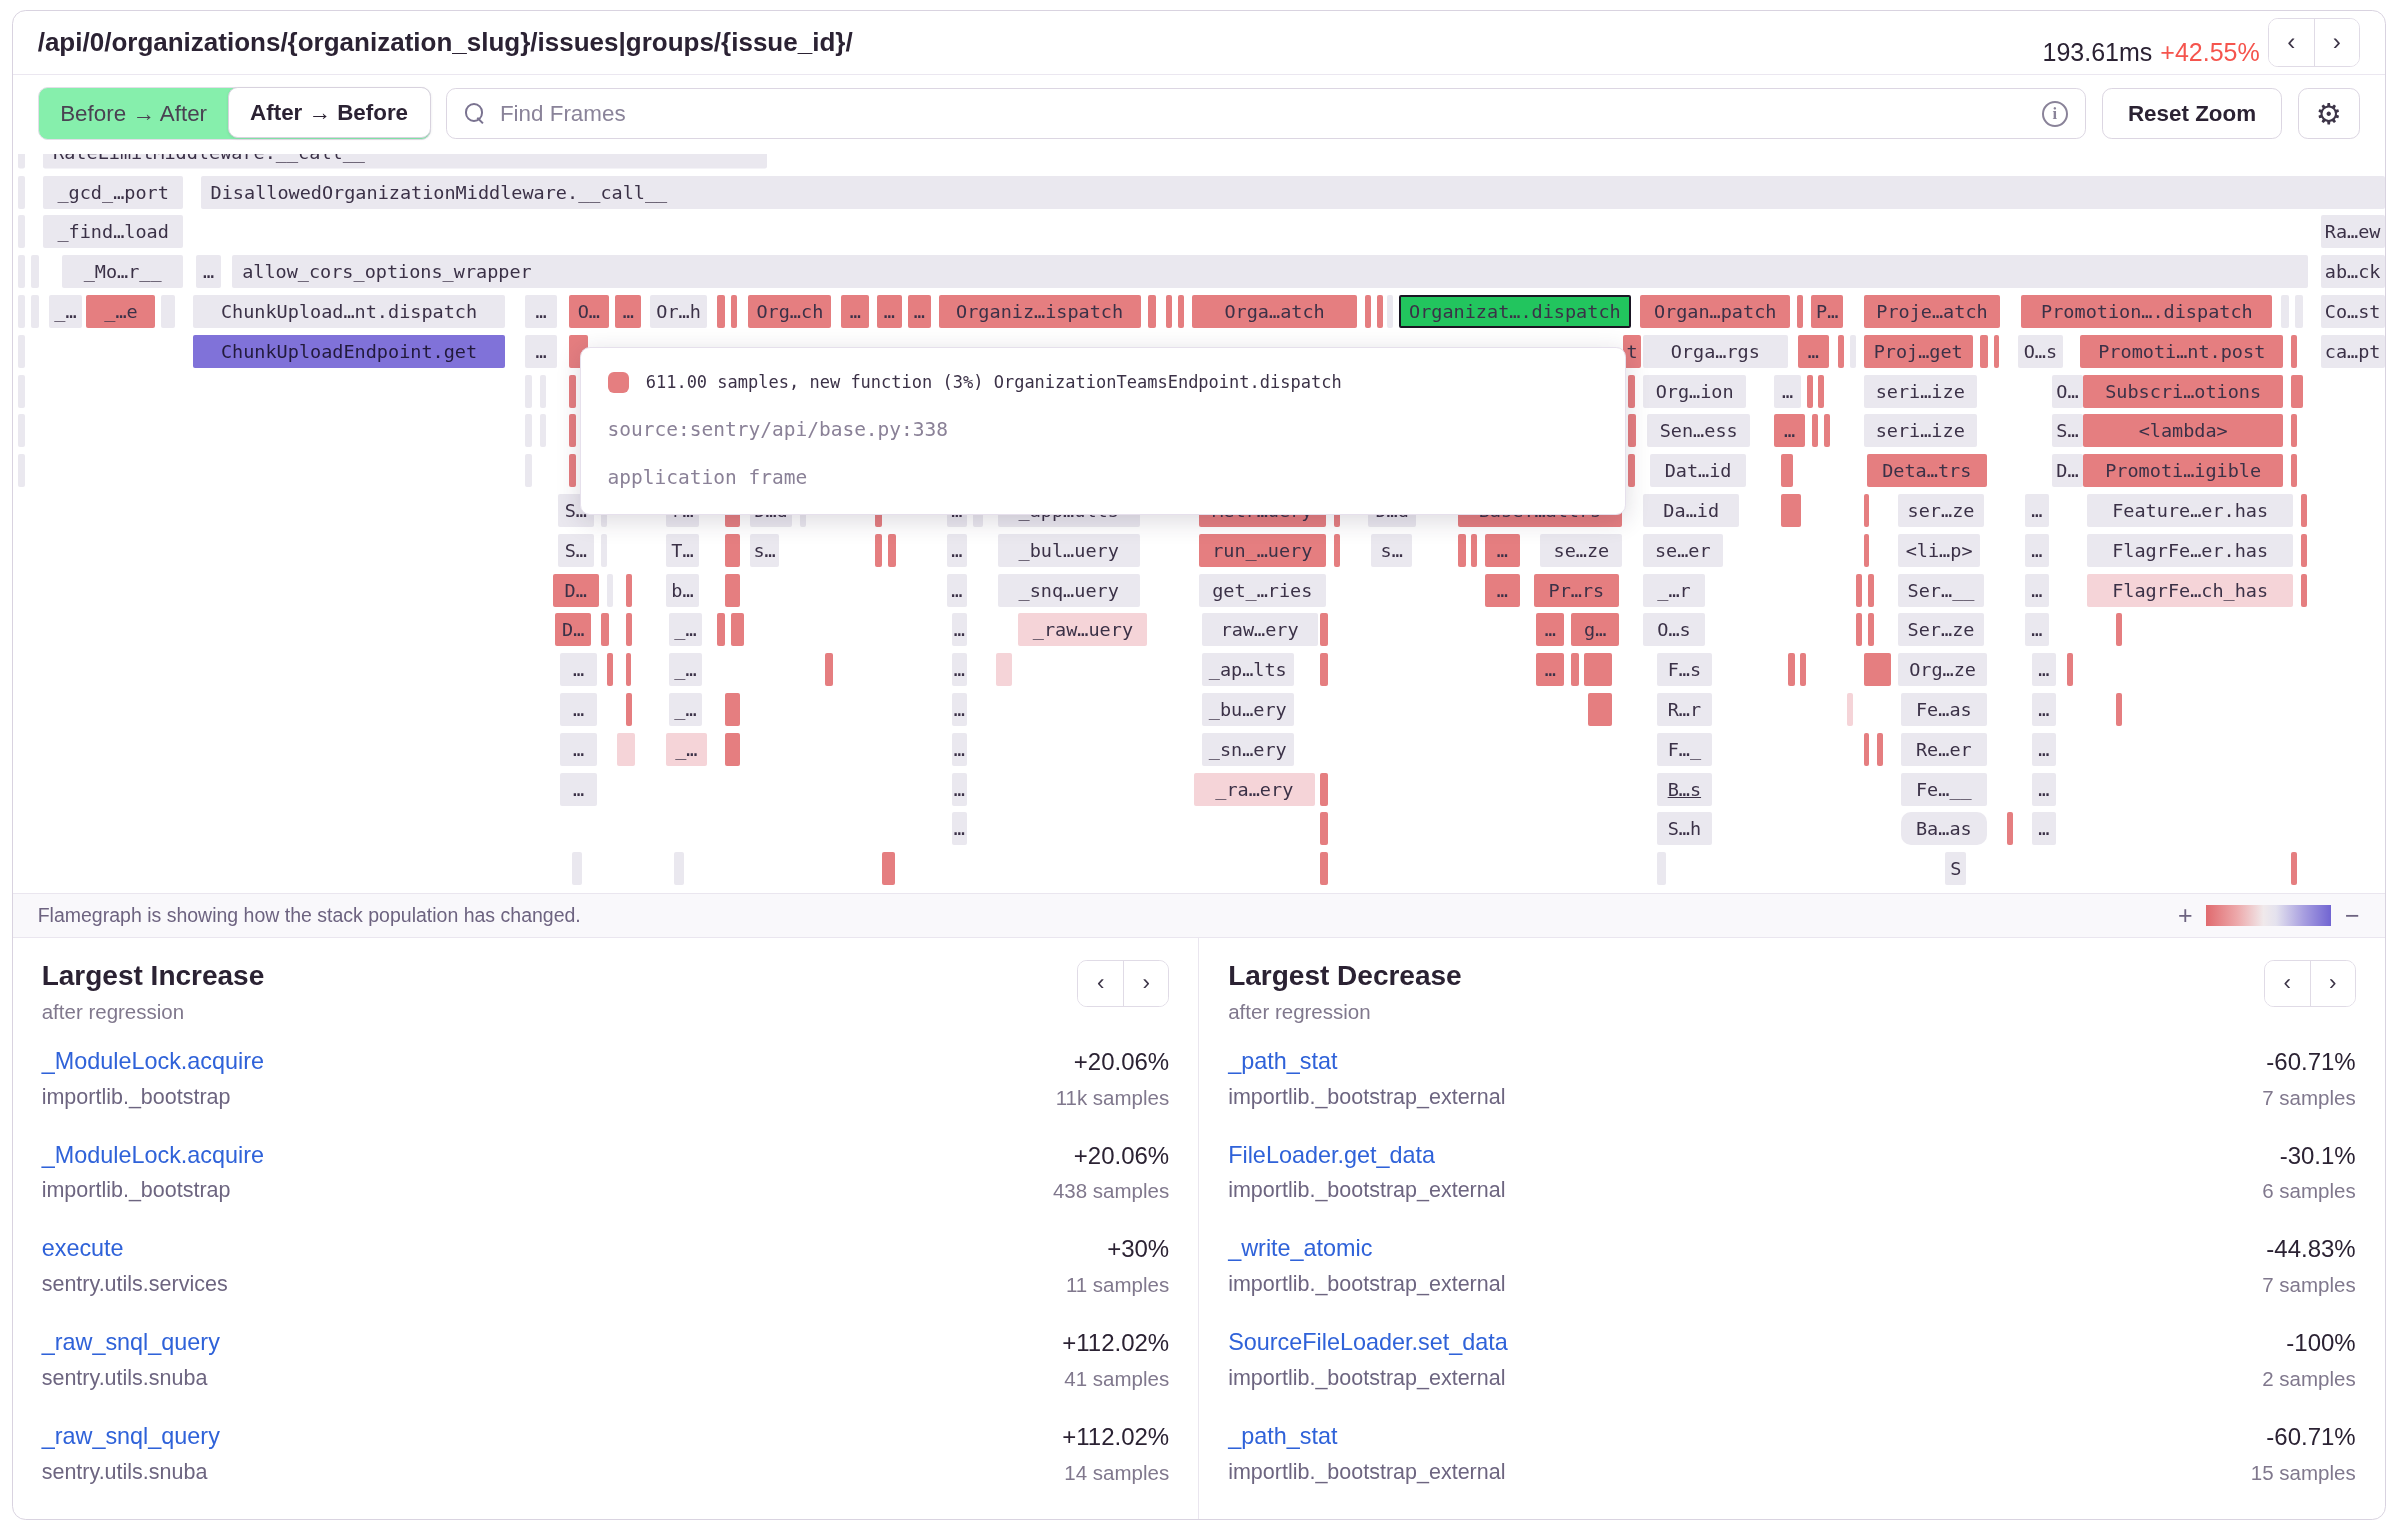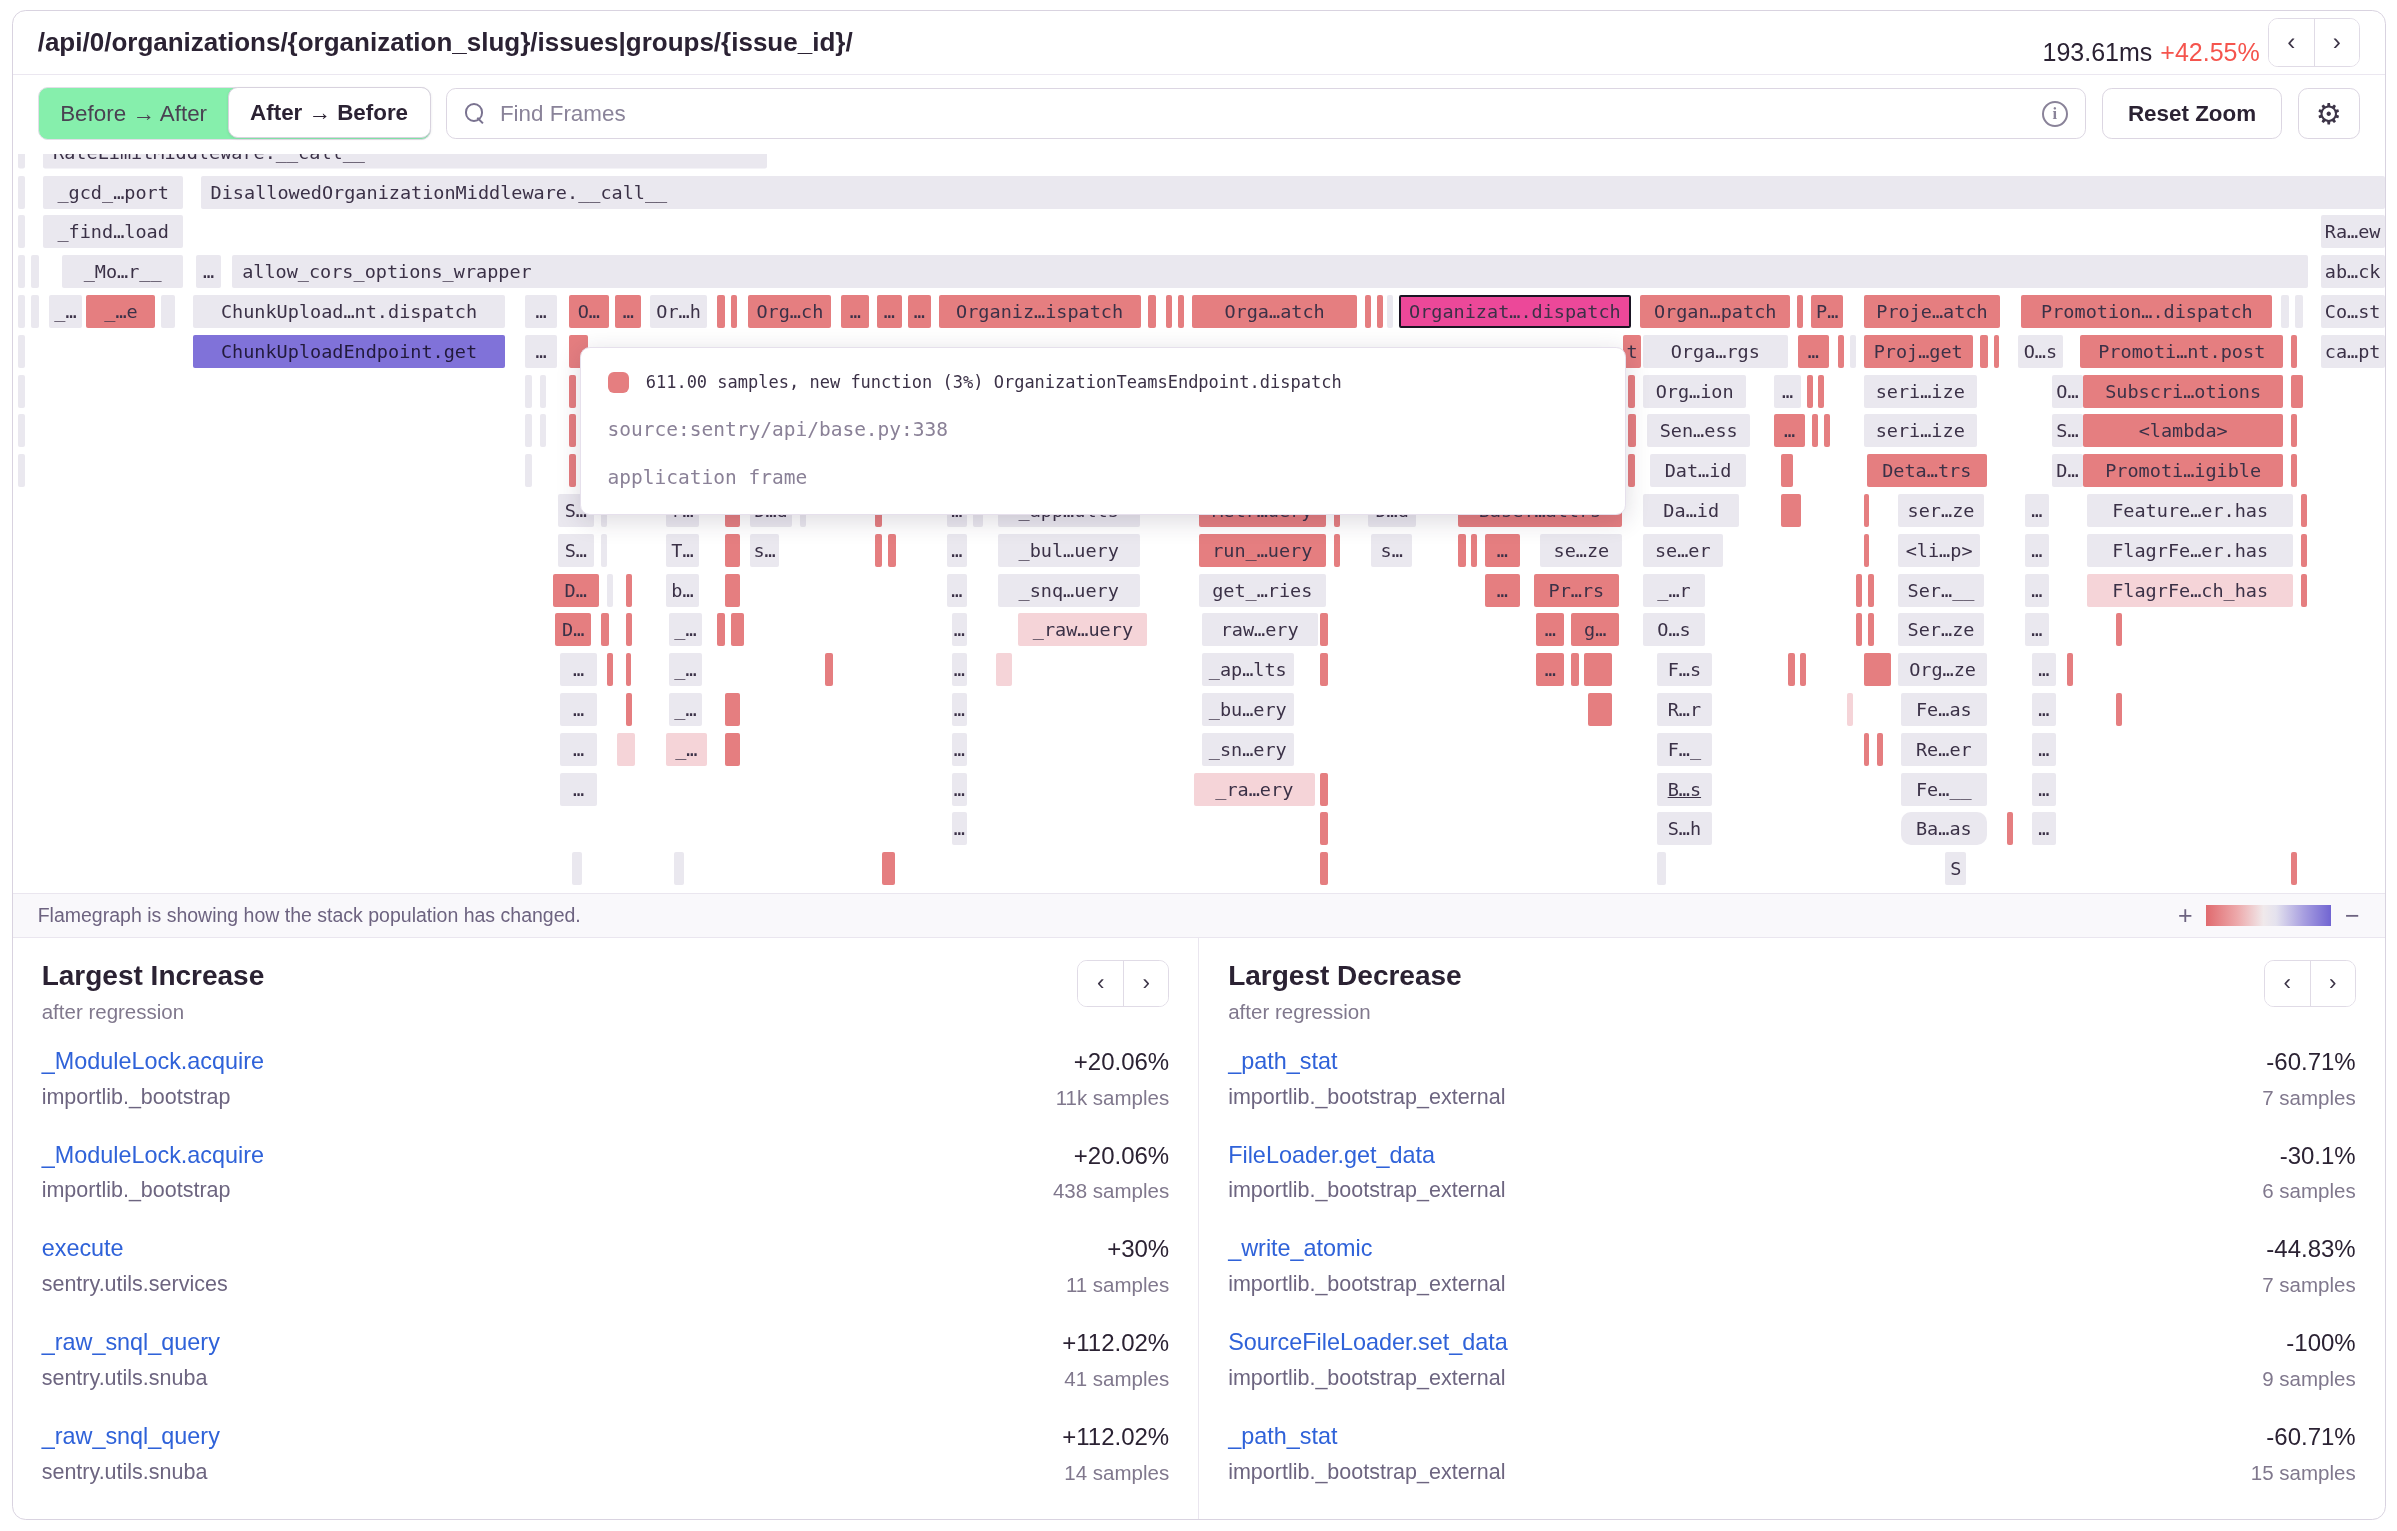--- a/index.html
+++ b/index.html
@@ -32,21 +32,21 @@
   .btn-gear { width:62px; font-weight:normal; font-size:29px; color:#3d3548; padding:0; }
 
   
   .flame { position:relative; height:741px; overflow:hidden; padding-top:2px; }
   .frow { position:relative; height:33px; margin-bottom:6.8px; }
   .frame { position:absolute; top:0; height:33px; display:flex; align-items:center; justify-content:center; font-family:"DejaVu Sans Mono",monospace; font-size:18.5px; color:#3b3147; white-space:nowrap; overflow:hidden; border-radius:2px; cursor:pointer; }
   .f-g { background:#eae8ef; }
   .f-r { background:#e57e80; }
   .f-p { background:#f5d4d8; }
   .f-s { background:#8072d9; color:#221a3c; }
-  .f-h { background:#ec4899; border:2.4px solid #1a1523; }
+  .f-h { background:#22c55e; border:2.4px solid #1a1523; }
   .f-left { justify-content:flex-start; padding-left:9.8px; }
   .frow-clip { height:16.6px; overflow:hidden; margin-bottom:4.9px; }
   .frow-clip .frame { transform:translateY(-18.5px); }
 
   .tooltip { position:absolute; left:23.9%; top:195px; width:44.1%; background:#fff; border:1px solid #e6e0ec; border-radius:9.8px; box-shadow:0 5.9px 25px rgba(37,26,58,.16); padding:23.4px 27px 25px; z-index:5; font-family:"DejaVu Sans Mono",monospace; }
   .tt1 { display:flex; align-items:center; gap:16.6px; font-size:17px; color:#3b3147; }
   .tt-swatch { width:21.5px; height:21.5px; border-radius:5.9px; background:#e57e80; flex:none; }
   .tt-line { margin-top:25px; font-size:19.5px; color:#8a8197; }
 
   
@@ -508,21 +508,21 @@
               <div class="pitem-samples">7 samples</div>
             </div>
           </div>
           <div class="pitem">
             <div>
               <div class="pitem-fn">SourceFileLoader.set_data</div>
               <div class="pitem-pkg">importlib._bootstrap_external</div>
             </div>
             <div class="pitem-right">
               <div class="pitem-pct">-100%</div>
-              <div class="pitem-samples">9 samples</div>
+              <div class="pitem-samples">2 samples</div>
             </div>
           </div>
           <div class="pitem">
             <div>
               <div class="pitem-fn">_path_stat</div>
               <div class="pitem-pkg">importlib._bootstrap_external</div>
             </div>
             <div class="pitem-right">
               <div class="pitem-pct">-60.71%</div>
               <div class="pitem-samples">15 samples</div>

